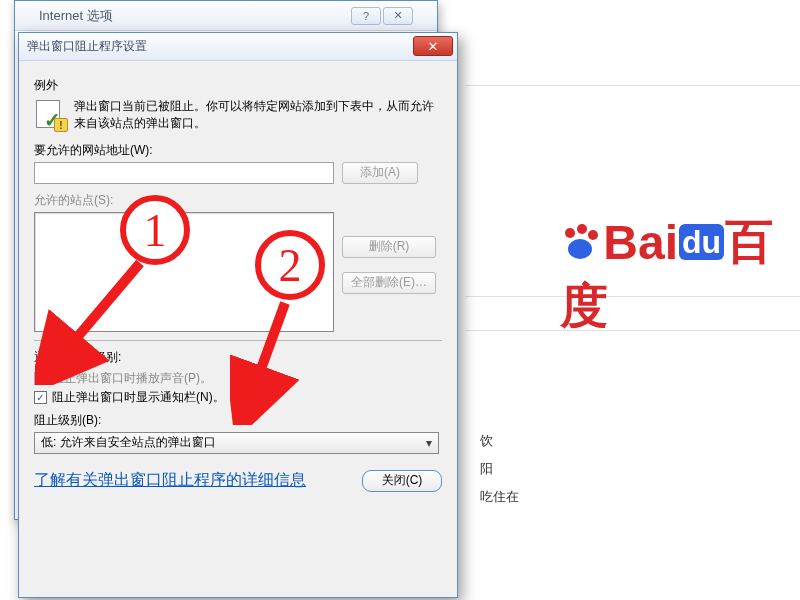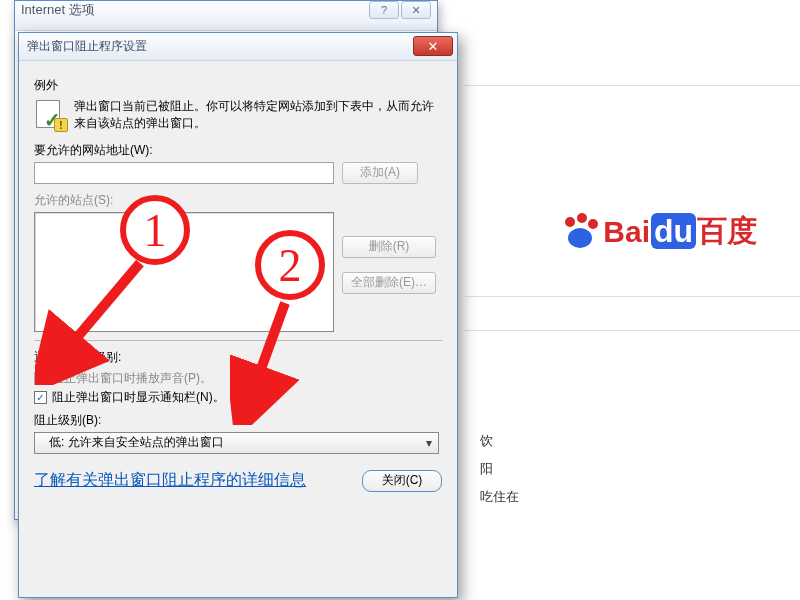--- a/index.html
+++ b/index.html
@@ -31,21 +31,21 @@
     .baidu-logo {
       position: absolute;
       left: 560px;
       top: 210px;
     }
     .baidu-paw {
       display: inline-block;
       vertical-align: middle;
     }
     .baidu-text {
-      font-size: 30px;
+      font-size: 48px;
       font-weight: bold;
       vertical-align: middle;
       margin-top: 24px;
     }
     .baidu-bai { color: #d8282b; }
     .baidu-du { background: #2e62e3; color: #fff; padding: 0 3px; border-radius: 6px; font-size: 32px; margin: 0 1px;}
     .baidu-cn { color: #d8282b; }
     .side-text {
       position: absolute;
       left: 480px;
@@ -62,22 +62,22 @@
       height: 520px;
       background: #fff;
       border: 1px solid #5b8fc4;
       box-shadow: 2px 4px 10px rgba(0,0,0,0.3);
     }
     .ie-titlebar {
       height: 30px;
       background: linear-gradient(to bottom, #fdfdfe, #e8eef7);
       border-bottom: 1px solid #c9d6e6;
       display: flex;
-      align-items: flex-start;
-      padding: 0 6px;
+      align-items: center;
+      padding: 0 24px;
     }
     .ie-title {
       flex: 1;
       font-size: 13px;
       color: #4a5b6e;
     }
     .ie-winbtns {
       display: flex;
       gap: 2px;
     }
@@ -277,21 +277,21 @@
     }
     .check-label { font-size: 12px; }
     .check-label.disabled { color: #888; }
     .combo {
       width: 405px;
       height: 22px;
       background: linear-gradient(to bottom,#fdfdfd,#e8e8e8);
       border: 1px solid #888;
       display: flex;
       align-items: center;
-      padding: 0 14px;
+      padding: 0 6px;
       position: relative;
       font-size: 12px;
       cursor: pointer;
     }
     .combo::after {
       content: "▾";
       position: absolute;
       right: 6px;
       color: #444;
     }

